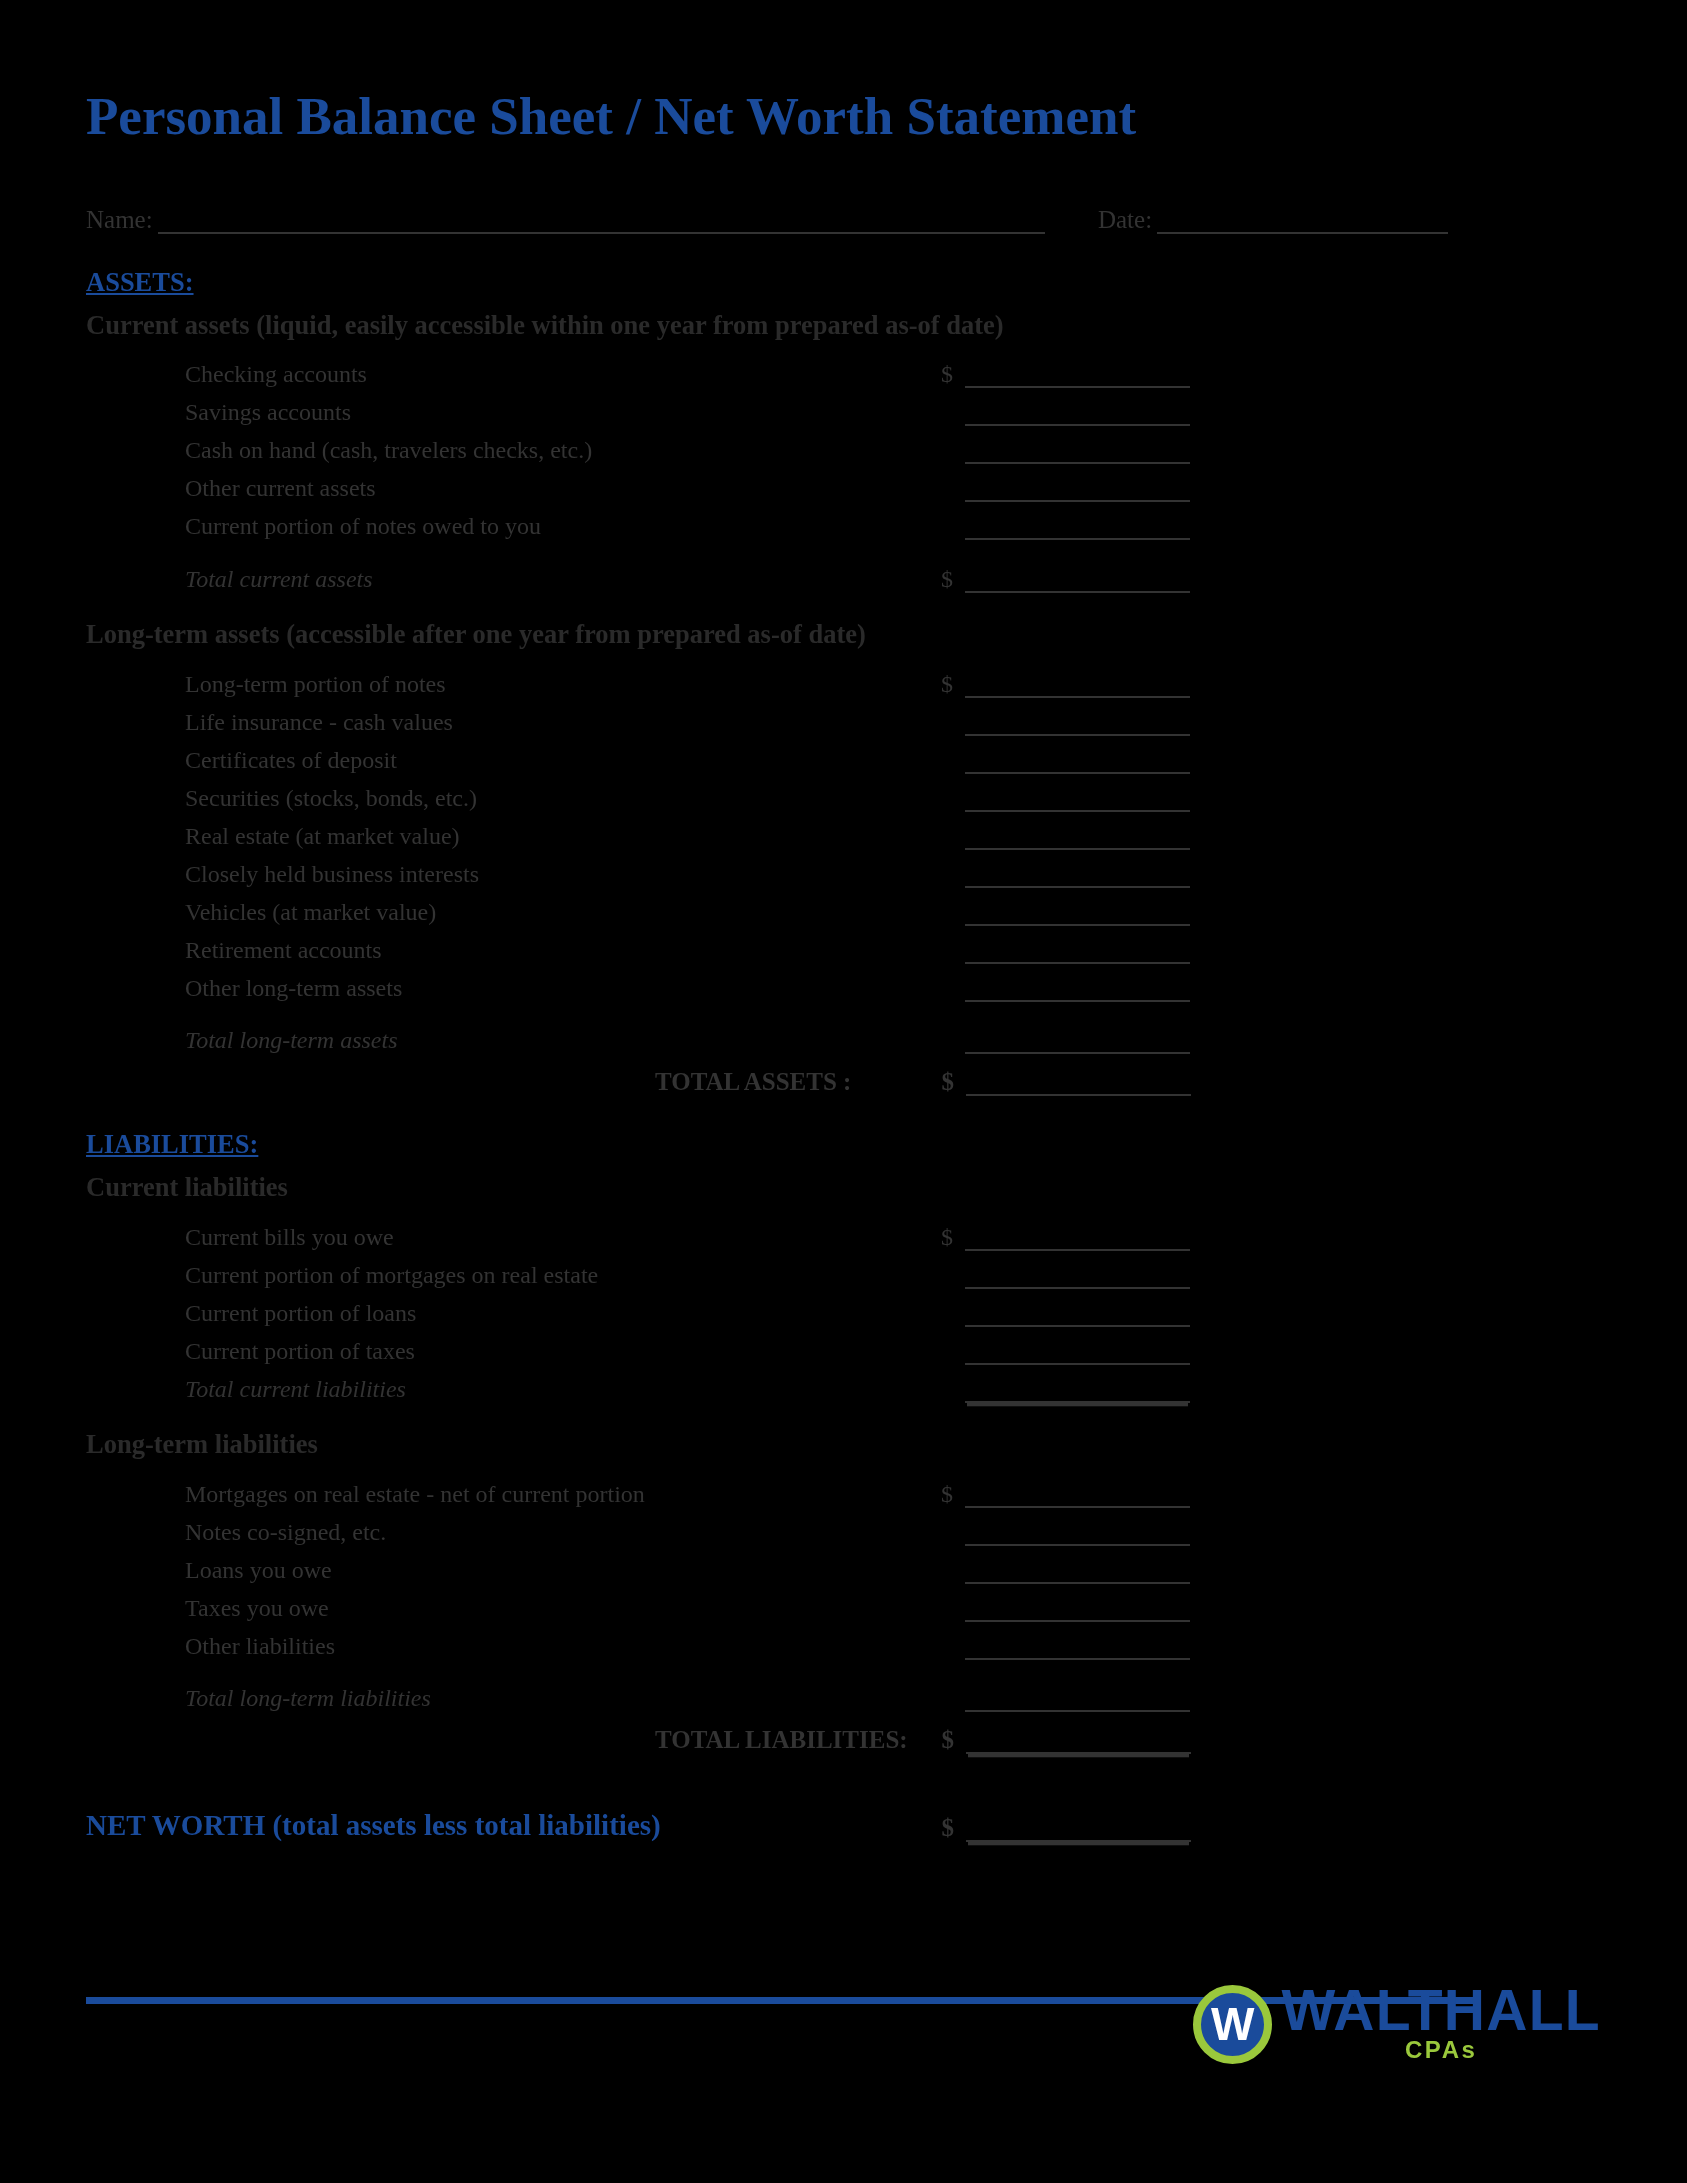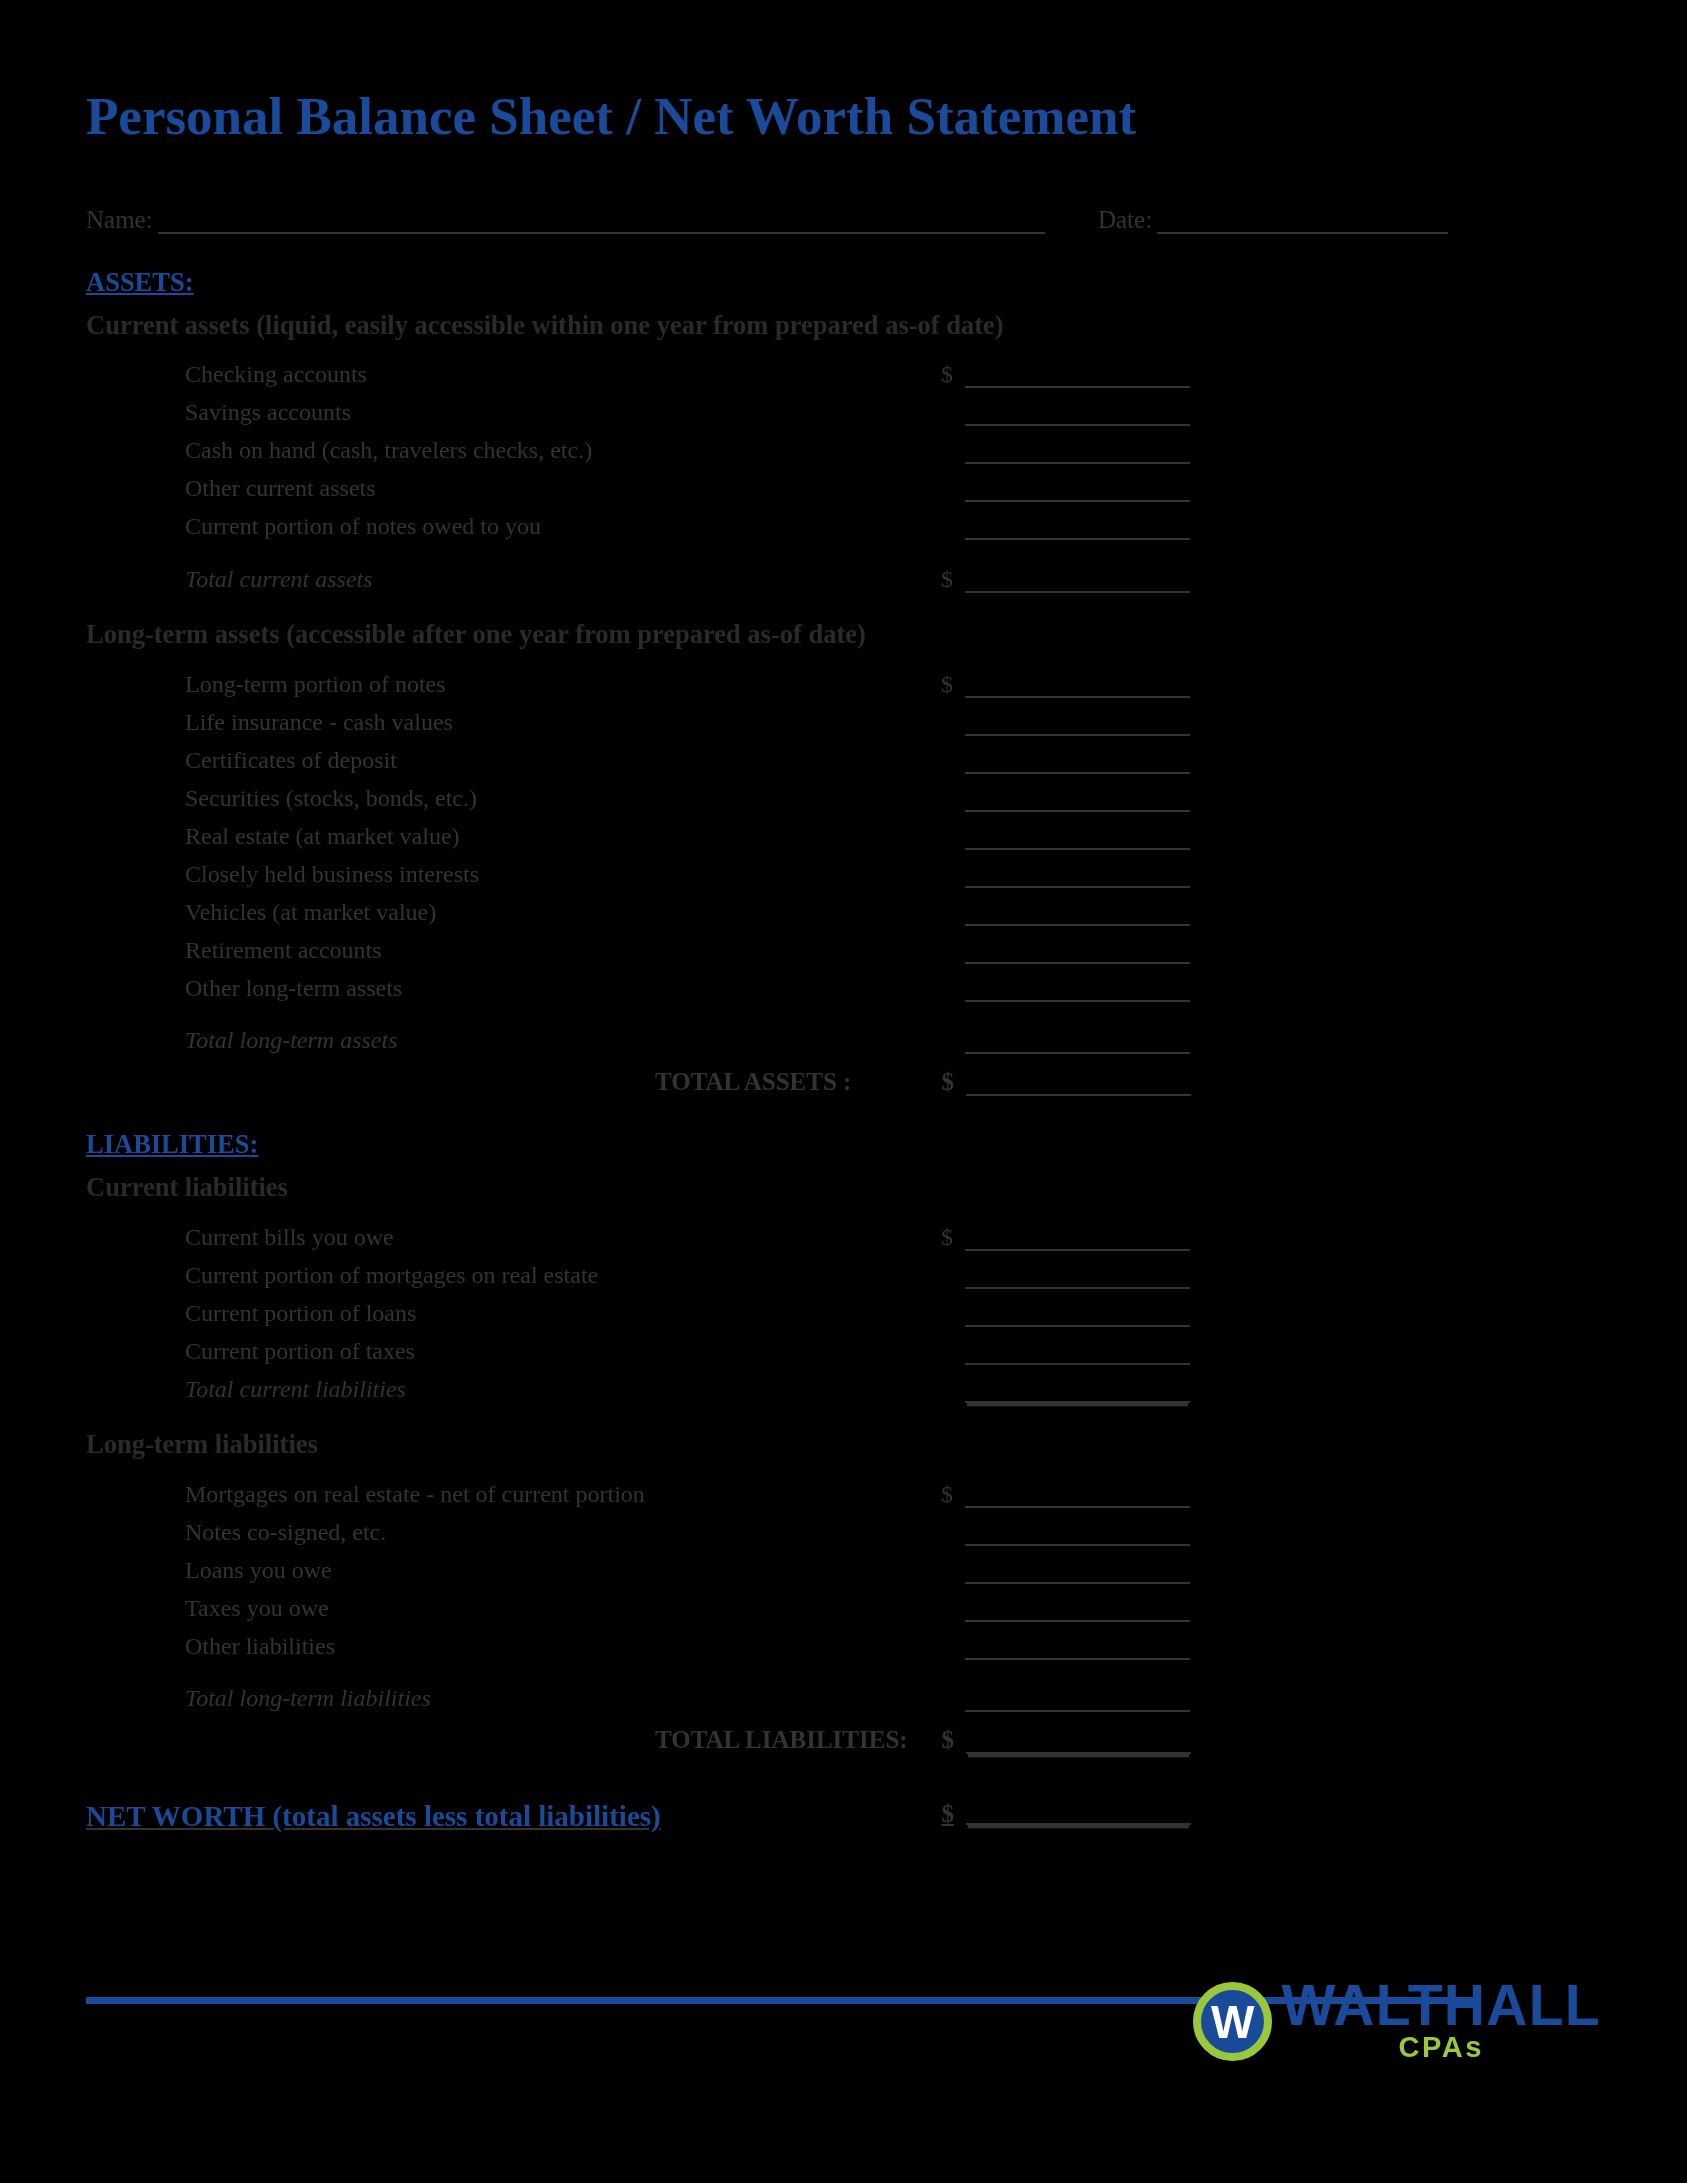--- a/index.html
+++ b/index.html
@@ -98,23 +98,23 @@
     flex: 0 0 225px;
     border-bottom: 2px solid #333;
     height: 25px;
   }
   .grand-row .gval.dbl {
     border-bottom: 2px solid #333;
     box-shadow: 0 5.3px 0 -2px #333;
   }
   .networth-row {
     display: flex;
+    align-items: flex-end;
     margin-top: 46px;
     height: 42px;
-    text-decoration: underline;
   }
   .networth-row .nlabel {
     flex: 0 0 834px;
     color: #1a4b9b;
     font-weight: bold;
     font-size: 29px;
   }
   .networth-row .ndollar { flex: 0 0 46px; text-align: right; padding-right: 12px; font-size:25px; font-weight:bold; }
   .networth-row .nval {
     flex: 0 0 225px;
@@ -163,21 +163,21 @@
     color: #1a4b9b;
     font-family: Arial, sans-serif;
     font-size: 57px;
     font-weight: 900;
     letter-spacing: 1.3px;
     line-height: 0.9;
   }
   .logo .text .t2 {
     color: #9ac83c;
     font-family: Arial, sans-serif;
-    font-size: 29px;
+    font-size: 24px;
     font-weight: bold;
     letter-spacing: 2.6px;
   }
 </style>
 </head>
 <body>
 
 <div class="page">
 
   <div class="title">Personal Balance Sheet / Net Worth Statement</div>

